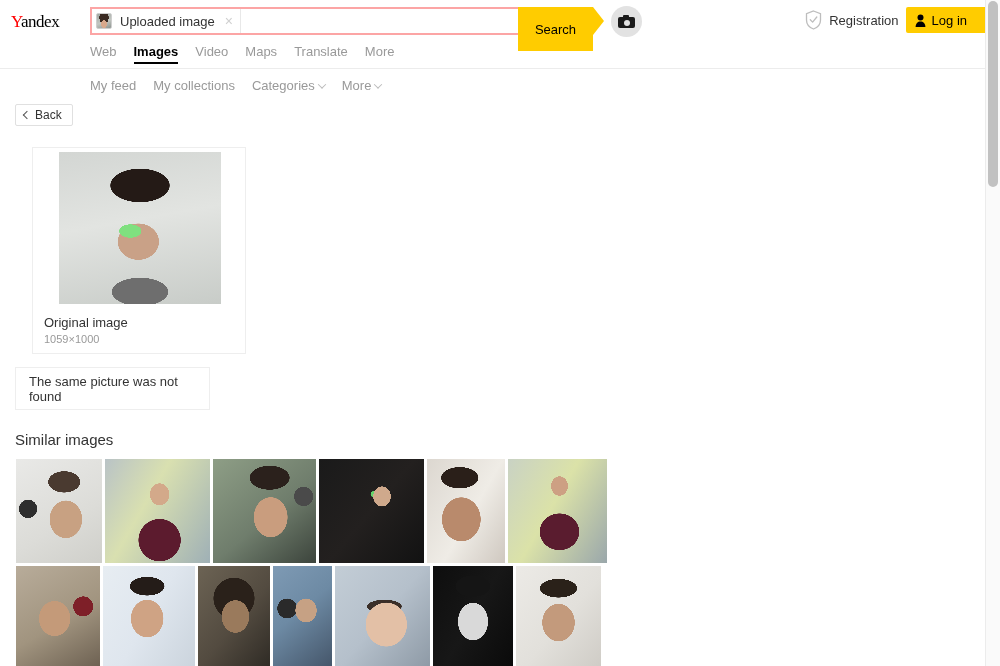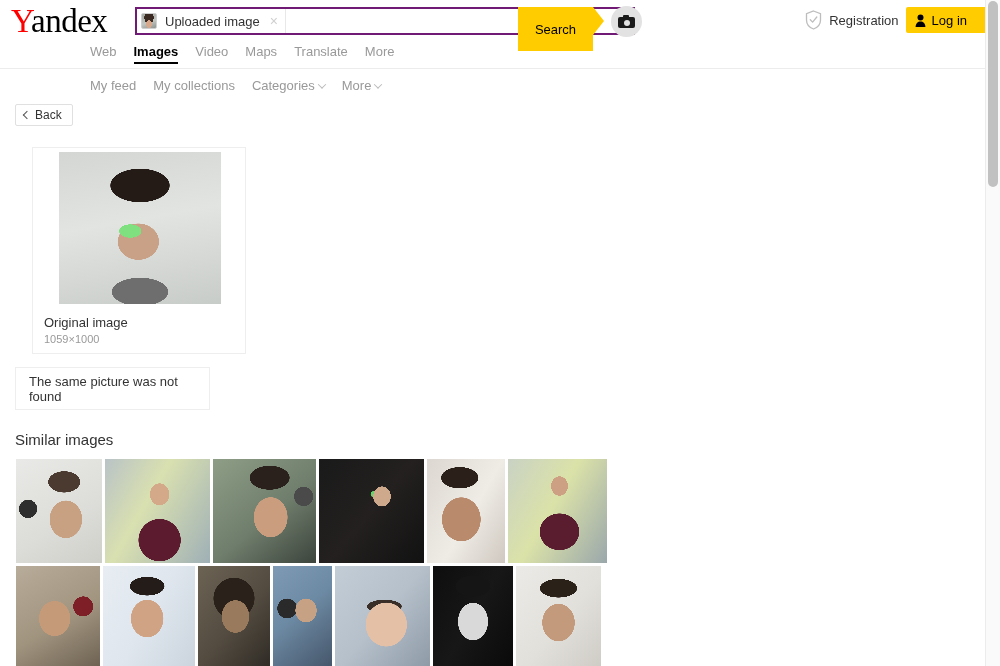--- a/index.html
+++ b/index.html
@@ -10,32 +10,32 @@
     overflow: hidden;
   }
   body { position: relative; }
 
   
   .header { position: relative; height: 40px; }
 
   .logo {
     position: absolute; left: 11px; top: 9px;
     font-family: "Liberation Serif", serif;
-    font-size: 33px; line-height: 25px;
+    font-size: 17px; line-height: 25px;
     letter-spacing: -0.5px; color: #000;
     white-space: nowrap;
   }
   .logo .y { color: #ff0000; }
 
   .search-wrap {
     position: absolute; left: 90px; top: 7px;
     width: 500px; height: 28px;
-    border: 2px solid #701a75;
+    border: 2px solid #fca5a5;
     background: #fff;
-    display: flex; align-items: center; margin-left: 45px;
+    display: flex; align-items: center;
   }
   .chip {
     display: flex; align-items: center;
     height: 24px; padding: 0 4px 0 4px;
     border-right: 1px solid #e8e8e8;
     margin-right: 0;
   }
   .chip-thumb {
     width: 16px; height: 16px; flex: 0 0 16px;
     border-radius: 2px;

